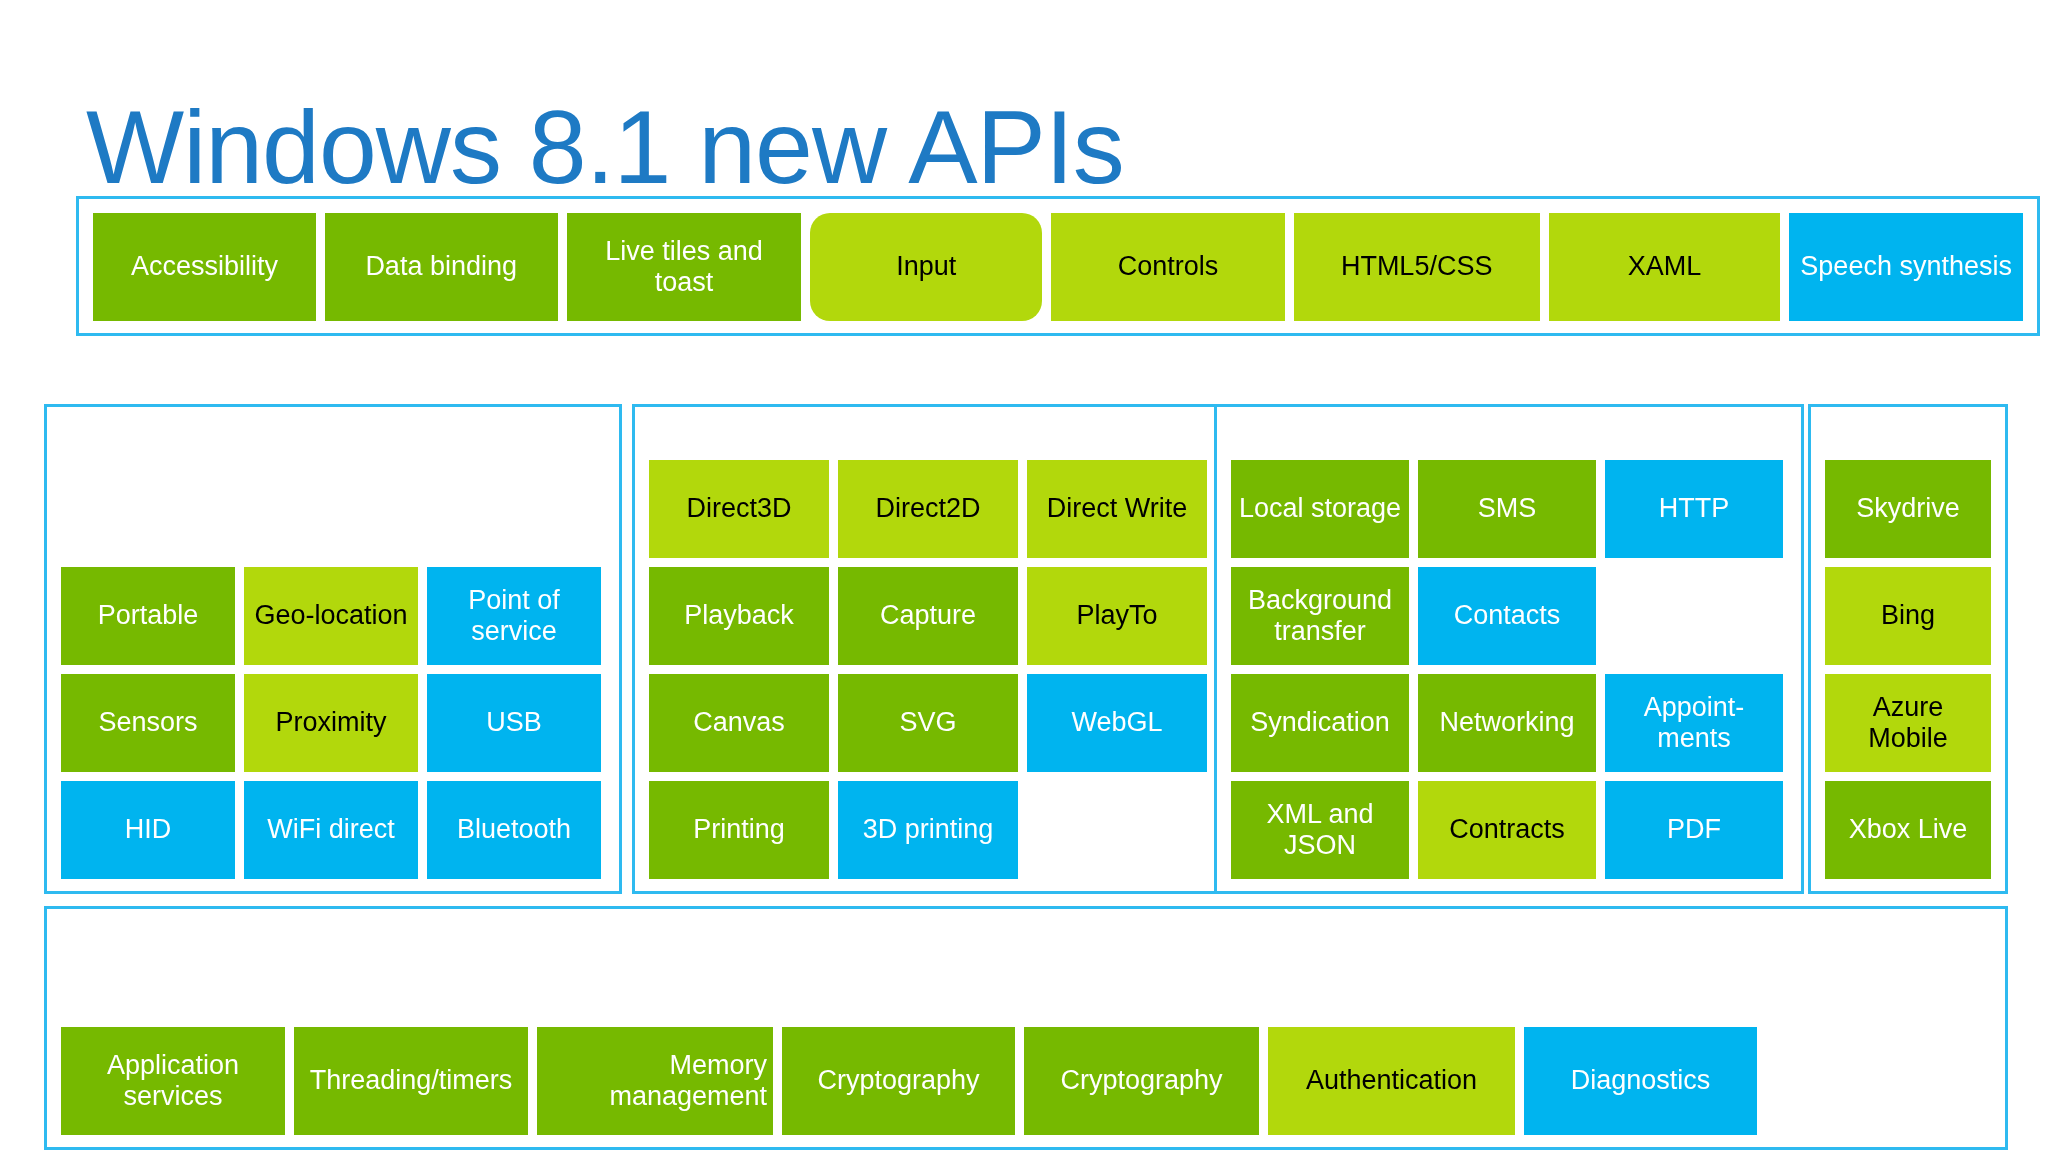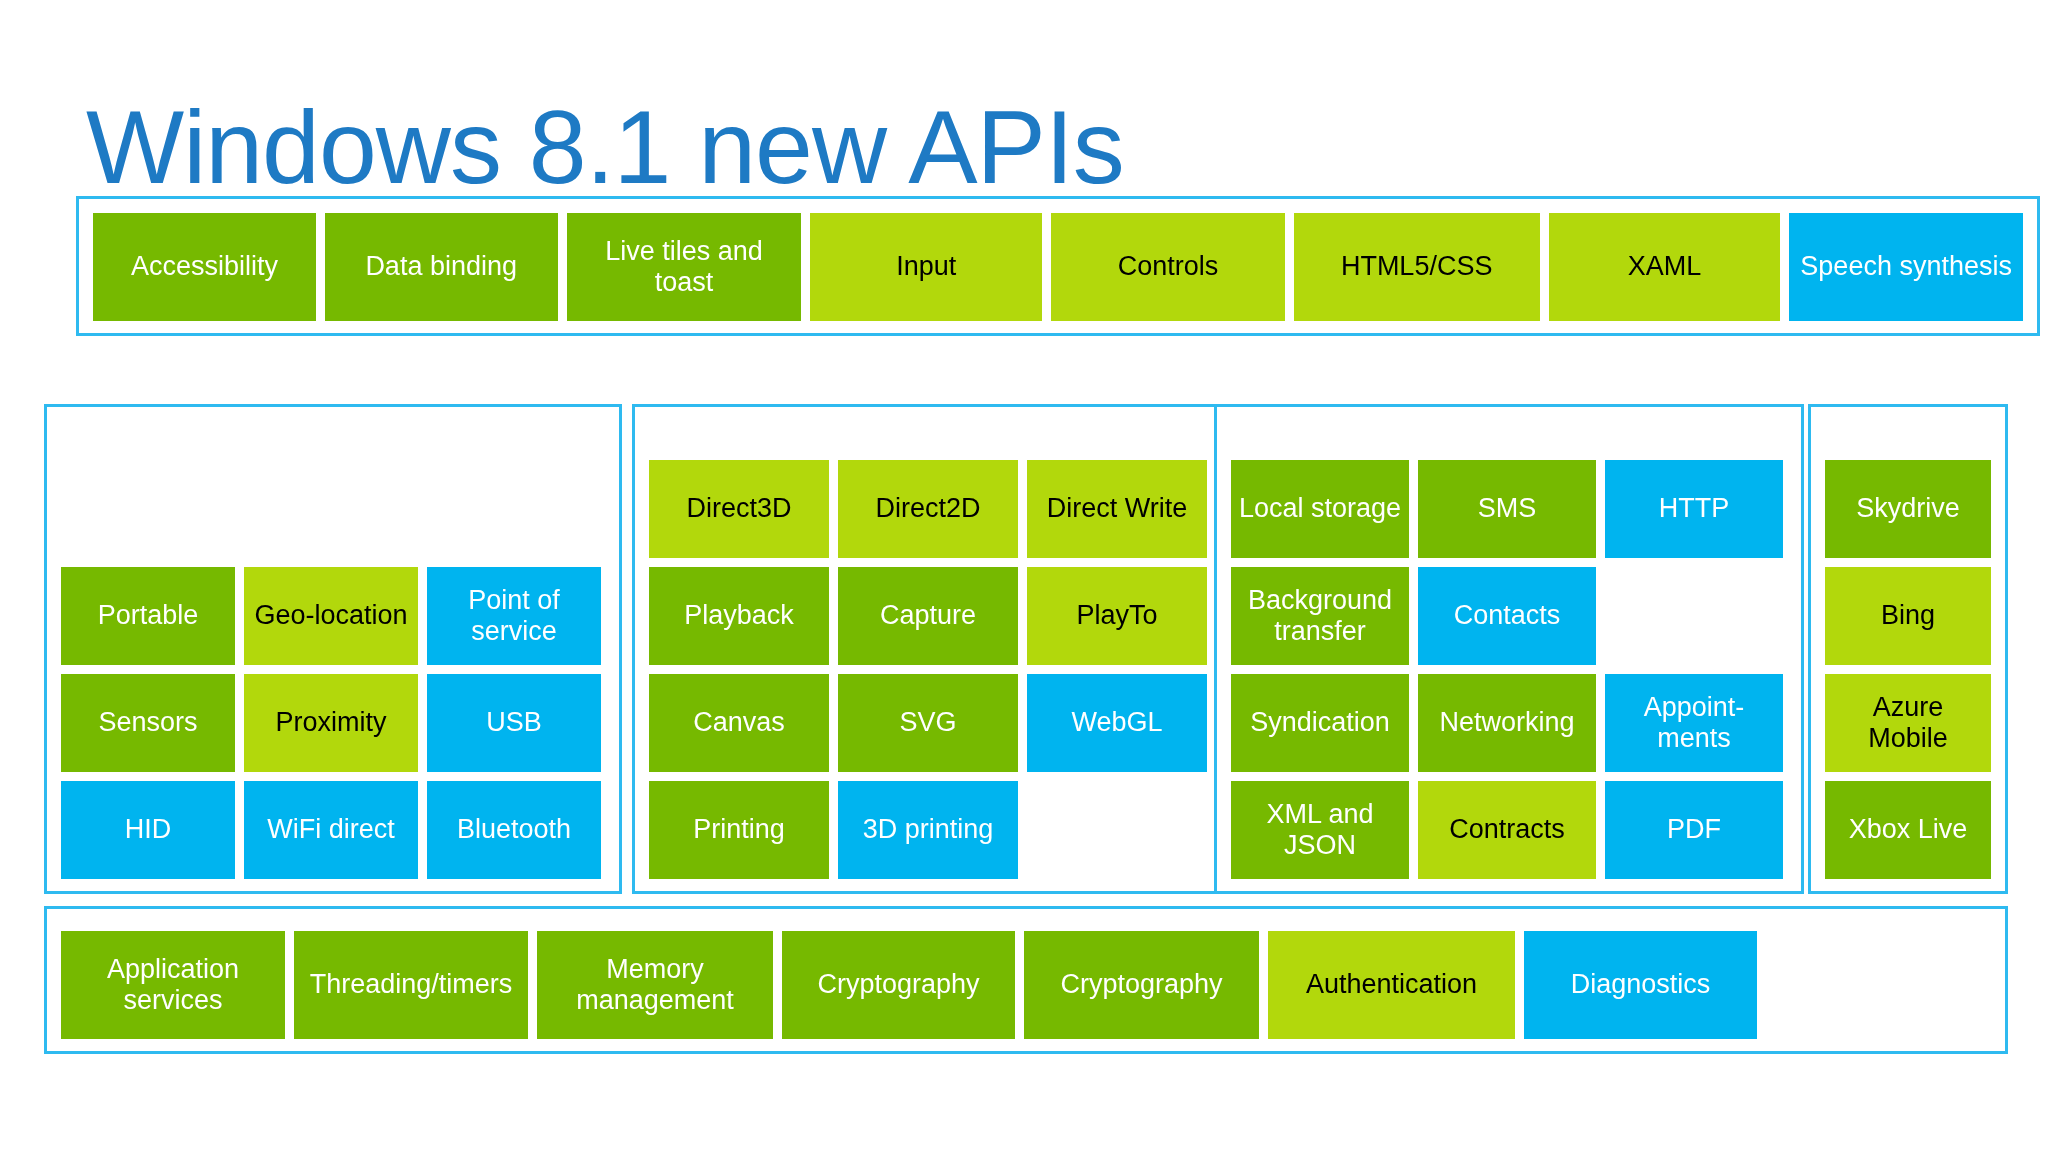--- a/index.html
+++ b/index.html
@@ -81,30 +81,30 @@
   #panel-top .tile { height: 108px; }
   #panel-bottom .tile { height: 108px; }
 
   
   .grid-panel .tile { height: 98px; }
 
   
   #panel-top .tile:nth-child(1) { width: 224px; }
   #panel-top .tile:nth-child(2) { width: 234px; }
   #panel-top .tile:nth-child(3) { width: 236px; }
-  #panel-top .tile:nth-child(4) { width: 233px; }
+  #panel-top .tile:nth-child(4) { width: 233px; border-radius: 20px; }
   #panel-top .tile:nth-child(5) { width: 235px; }
   #panel-top .tile:nth-child(6) { width: 247px; }
   #panel-top .tile:nth-child(7) { width: 233px; }
   #panel-top .tile:nth-child(8) { width: 235px; }
 
   
   #panel-bottom .tile:nth-child(1) { width: 224px; }
   #panel-bottom .tile:nth-child(2) { width: 234px; }
-  #panel-bottom .tile:nth-child(3) { width: 236px; }
+  #panel-bottom .tile:nth-child(3) { width: 236px; text-align: right; }
   #panel-bottom .tile:nth-child(4) { width: 233px; }
   #panel-bottom .tile:nth-child(5) { width: 235px; }
   #panel-bottom .tile:nth-child(6) { width: 247px; }
   #panel-bottom .tile:nth-child(7) { width: 233px; }
 
   
   #panel-devices .tile  { width: 174px; }
   #panel-graphics .tile { width: 180px; }
   #panel-data .tile     { width: 178px; }
   #panel-services .tile { width: 172px; }
@@ -215,21 +215,21 @@
         <div class="tile-row">
           <div class="tile lime">Azure Mobile</div>
         </div>
         <div class="tile-row">
           <div class="tile green">Xbox Live</div>
         </div>
       </div>
   </div>
 </div>
 
-<div class="panel" id="panel-bottom" style="left:44px; top:906px; width:1964px; height:148px;">
+<div class="panel" id="panel-bottom" style="left:44px; top:906px; width:1964px; height:244px;">
   <div class="panel-inner">
     <div class="tile-row">
         <div class="tile green">Application services</div>
         <div class="tile green">Threading/timers</div>
         <div class="tile green">Memory management</div>
         <div class="tile green">Cryptography</div>
         <div class="tile green">Cryptography</div>
         <div class="tile lime">Authentication</div>
         <div class="tile blue">Diagnostics</div>
       </div>

